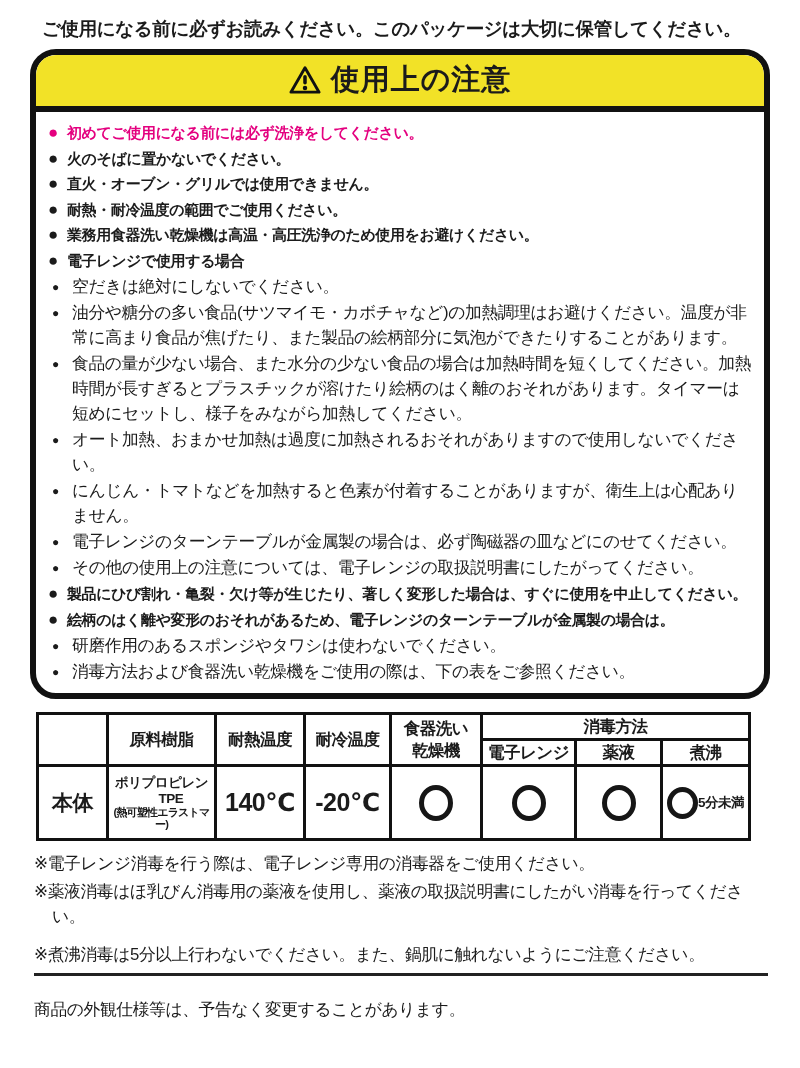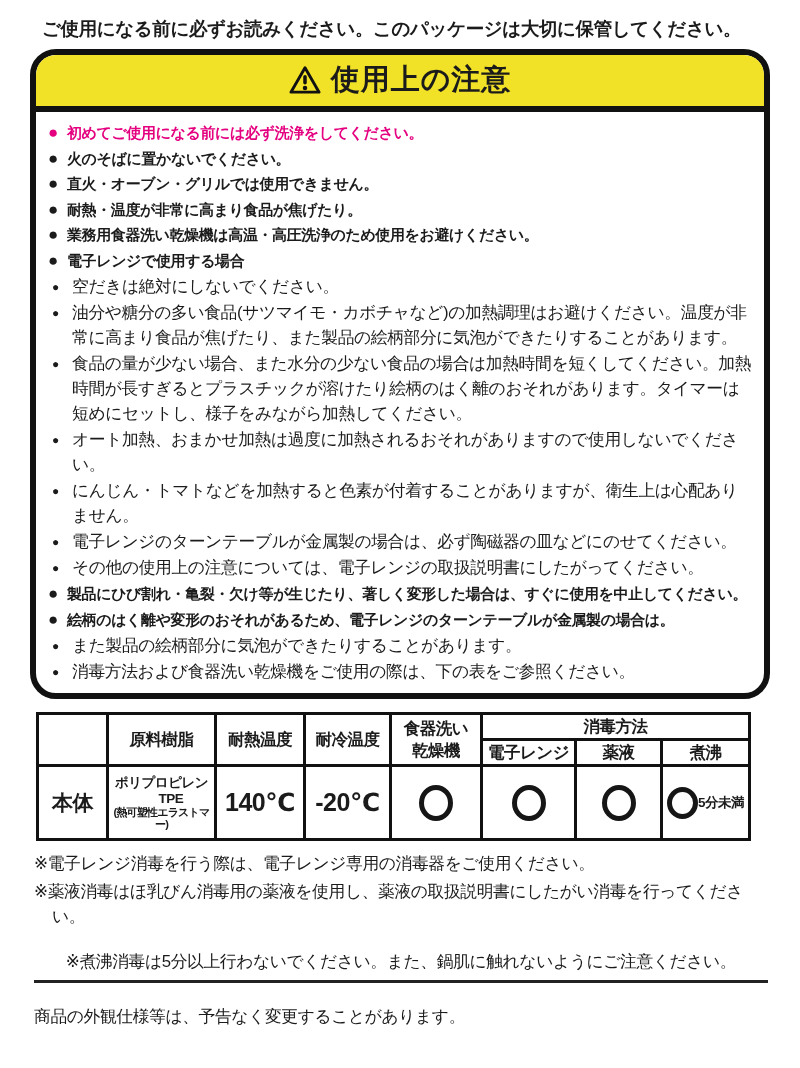--- a/index.html
+++ b/index.html
@@ -65,23 +65,22 @@
   }
   .ok-circle.small{width:21px;height:22px;border-width:5px;}
   .boil-note{font-size:13.5px;font-weight:bold;margin-top:1px;letter-spacing:-0.5px;}
   
   .notes{margin:10px 0 0 4px;}
   .note{
     font-size:16.8px;line-height:25px;letter-spacing:-0.4px;
     padding-left:18px;text-indent:-18px;margin-bottom:3px;font-weight:normal;
   }
   .note.underlined{
-    border-bottom:3.5px solid #222;padding-bottom:6px;margin-top:20px;
+    border-bottom:3.5px solid #222;padding-bottom:6px;margin-top:13px;
     margin-right:2px;
-    text-align:center;
   }
   
   .change-note{font-size:16.8px;letter-spacing:-0.4px;margin:22px 0 0 4px;font-weight:normal;}
 </style>
 </head>
 <body>
 
 <div class="intro">ご使用になる前に必ずお読みください。このパッケージは大切に保管してください。</div>
 
 <div class="warnbox">
@@ -90,33 +89,33 @@
       <path d="M50 8 L94 84 H6 Z" fill="none" stroke="#111" stroke-width="9" stroke-linejoin="round"></path>
       <rect x="44.5" y="30" width="11" height="30" rx="5.5" fill="#111"></rect>
       <circle cx="50" cy="71" r="7" fill="#111"></circle>
     </svg>
     <span class="warnbox-title">使用上の注意</span>
   </div>
   <div class="warnbox-content">
     <div class="item lv1 magenta">初めてご使用になる前には必ず洗浄をしてください。</div>
     <div class="item lv1">火のそばに置かないでください。</div>
     <div class="item lv1">直火・オーブン・グリルでは使用できません。</div>
-    <div class="item lv1">耐熱・温度が非常に高まり食品が焦げたり。</div>
+    <div class="item lv1">耐熱・耐冷温度の範囲でご使用ください。</div>
     <div class="item lv1">業務用食器洗い乾燥機は高温・高圧洗浄のため使用をお避けください。</div>
     <div class="item lv1">電子レンジで使用する場合</div>
     <div class="item lv2">空だきは絶対にしないでください。</div>
     <div class="item lv2">油分や糖分の多い食品(サツマイモ・カボチャなど)の加熱調理はお避けください。温度が非常に高まり食品が焦げたり、また製品の絵柄部分に気泡ができたりすることがあります。</div>
     <div class="item lv2">食品の量が少ない場合、また水分の少ない食品の場合は加熱時間を短くしてください。加熱時間が長すぎるとプラスチックが溶けたり絵柄のはく離のおそれがあります。タイマーは短めにセットし、様子をみながら加熱してください。</div>
     <div class="item lv2">オート加熱、おまかせ加熱は過度に加熱されるおそれがありますので使用しないでください。</div>
     <div class="item lv2">にんじん・トマトなどを加熱すると色素が付着することがありますが、衛生上は心配ありません。</div>
     <div class="item lv2">電子レンジのターンテーブルが金属製の場合は、必ず陶磁器の皿などにのせてください。</div>
     <div class="item lv2">その他の使用上の注意については、電子レンジの取扱説明書にしたがってください。</div>
     <div class="item lv1">製品にひび割れ・亀裂・欠け等が生じたり、著しく変形した場合は、すぐに使用を中止してください。</div>
     <div class="item lv1">絵柄のはく離や変形のおそれがあるため、電子レンジのターンテーブルが金属製の場合は。</div>
-    <div class="item lv2">また製品の絵柄部分に気泡ができたりすることがあります。</div>
+    <div class="item lv2">研磨作用のあるスポンジやタワシは使わないでください。</div>
     <div class="item lv2">消毒方法および食器洗い乾燥機をご使用の際は、下の表をご参照ください。</div>
   </div>
 </div>
 
 <table class="spec-table">
   <colgroup>
     <col style="width:70px">
       <col style="width:108px">
       <col style="width:89px">
       <col style="width:86px">

